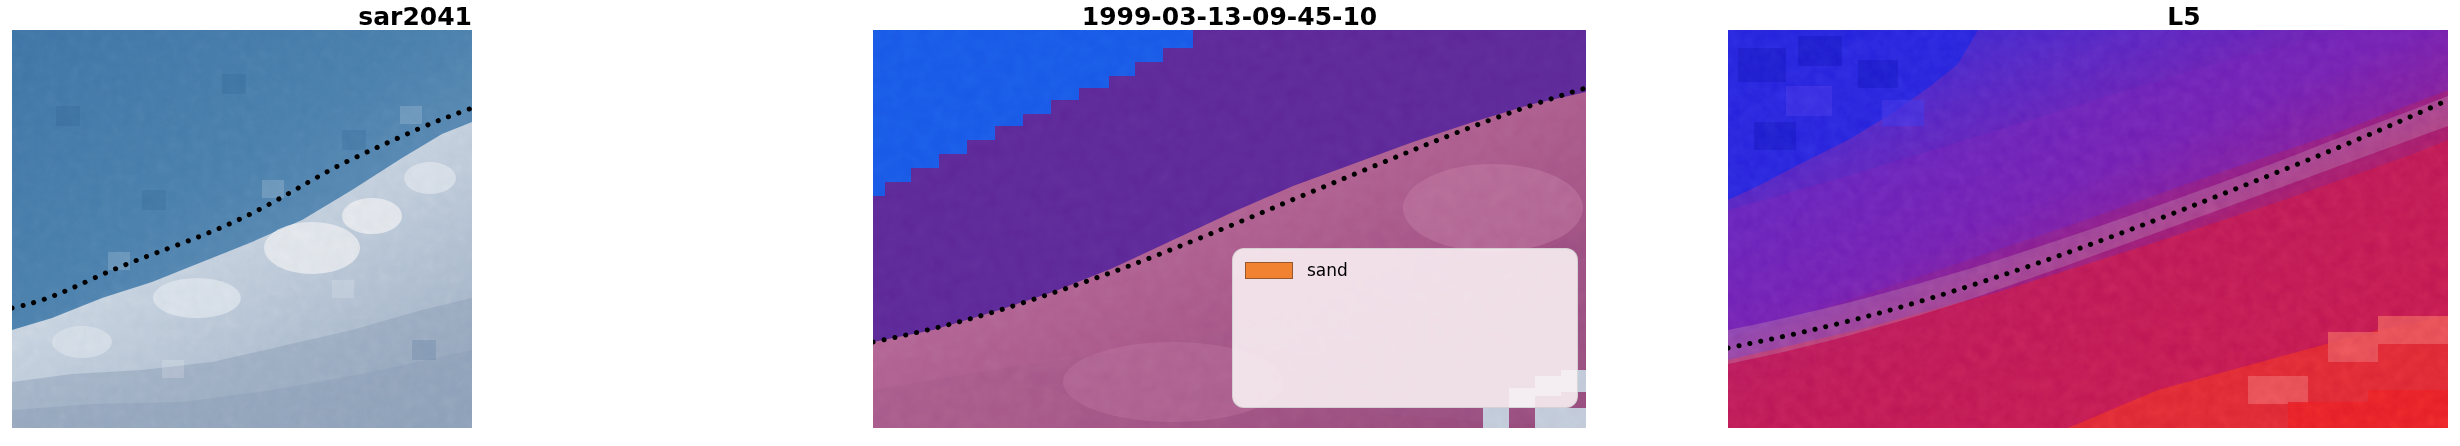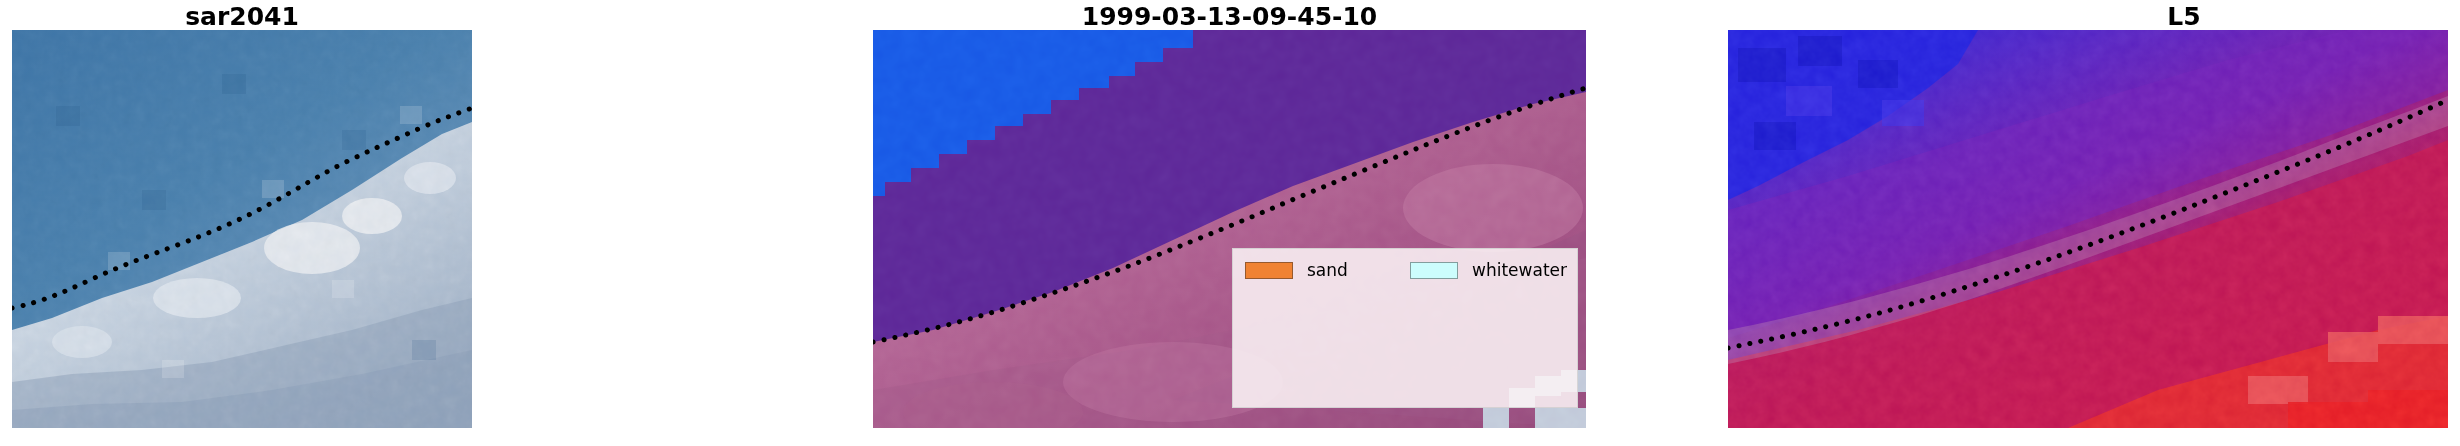--- a/index.html
+++ b/index.html
@@ -31,24 +31,24 @@
     stroke-dasharray:0.1 11;
   }
 
   
   #legend{
     position:absolute;
     left:1232px;top:248px;
     width:346px;height:160px;
     background:rgba(250,242,245,0.88);
     border:1px solid rgba(204,204,204,0.75);
-    border-radius:0;
+    border-radius:12px;
     box-sizing:border-box;
     padding:9px 10px 24px 12px;
-    display:flex;flex-direction:row;justify-content:space-between;
+    display:flex;flex-direction:column;justify-content:space-between;
   }
   .legend-row{display:flex;align-items:center;height:25px;}
   .legend-swatch{
     width:48px;height:17px;
     border:1px solid rgba(40,40,40,0.45);
     box-sizing:border-box;
     margin-right:14px;flex:none;
   }
   .legend-line{
     width:48px;height:17px;margin-right:14px;flex:none;
@@ -58,21 +58,21 @@
     content:"";position:absolute;left:0;right:0;top:50%;
     height:2.5px;background:#000000;transform:translateY(-50%);
   }
   .legend-label{font-size:17px;color:#000000;white-space:nowrap;line-height:19px;}
 </style>
 </head>
 <body>
 
 <div id="figure">
 
-  <div class="panel-title" style="left:12px;top:2px;width:460px;">sar2041</div>
+  <div class="panel-title" style="left:12px;top:2px;width:460px;text-align:right;">sar2041</div>
 
   <div class="panel" style="left:12px;top:30px;width:460px;height:398px;">
     <div class="img-canvas">
       <svg viewBox="0 0 460 398" preserveAspectRatio="none">
         <defs>
           <filter id="px1" x="0" y="0" width="100%" height="100%">
             <feTurbulence type="fractalNoise" baseFrequency="0.09" numOctaves="3" seed="7" result="n"></feTurbulence>
             <feColorMatrix in="n" type="saturate" values="0" result="g"></feColorMatrix>
             <feComponentTransfer in="g" result="gg">
               <feFuncA type="linear" slope="0.45" intercept="0"></feFuncA>
@@ -266,23 +266,19 @@
     </div>
   </div>
 
   <div id="legend">
 
     <div class="legend-row">
       <span class="legend-swatch" style="background:#f08232;"></span>
       <span class="legend-label">sand</span>
     </div>
 
-    <div class="legend-row">
-      <span class="legend-swatch" style="background:#ccfdfd;"></span>
-      <span class="legend-label">whitewater</span>
-    </div>
 
 
 
 
   </div>
 
 </div>
 
 </body></html>

